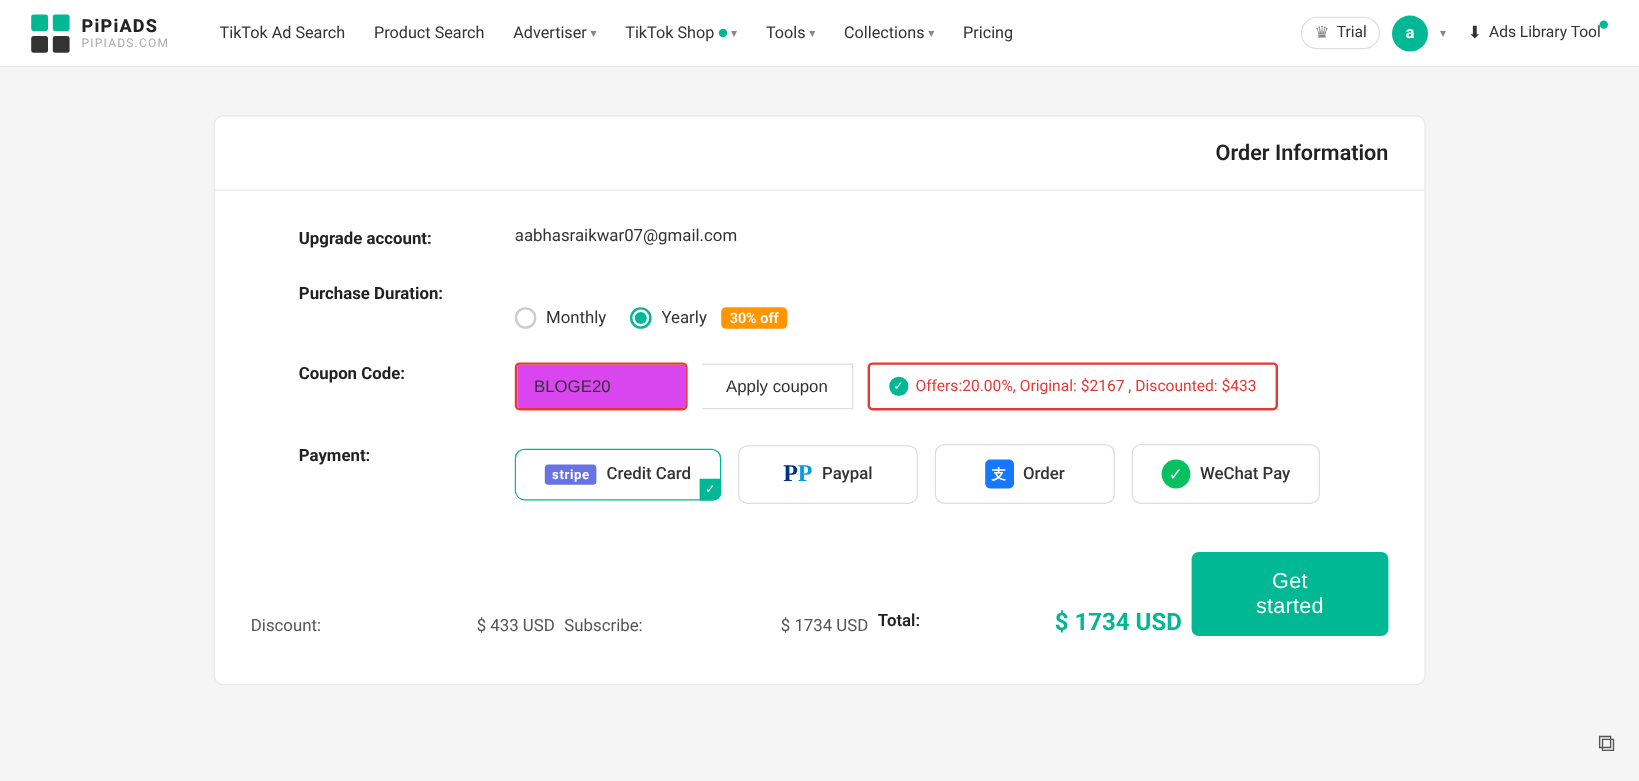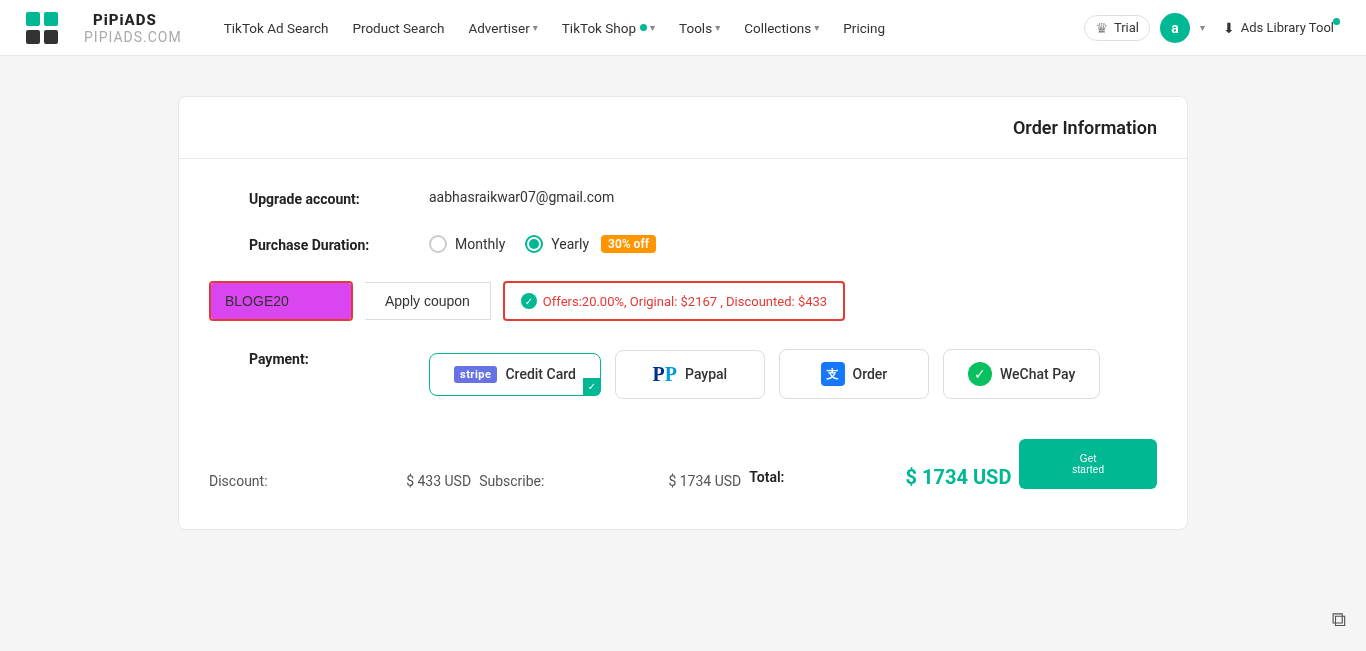--- a/index.html
+++ b/index.html
@@ -10,21 +10,20 @@
       background: #fff;
       border-bottom: 1px solid #e8e8e8;
       height: 56px;
       display: flex;
       align-items: center;
       padding: 0 24px;
       gap: 0;
       position: sticky;
       top: 0;
       z-index: 100;
-      text-align: center;
     }
     .logo-area {
       display: flex;
       align-items: center;
       margin-right: 32px;
       gap: 8px;
     }
     .logo-icon {
       width: 36px;
       height: 36px;
@@ -151,20 +150,21 @@
       font-size: 14px;
     }
     .membership-value {
       color: #333;
       font-size: 14px;
     }
     .duration-options {
       display: flex;
       align-items: center;
       gap: 20px;
+      margin-top: 21px;
     }
     .radio-option {
       display: flex;
       align-items: center;
       gap: 8px;
       cursor: pointer;
     }
     .radio-circle {
       width: 18px;
       height: 18px;
@@ -349,21 +349,21 @@
       color: #00b894;
       font-size: 20px;
       font-weight: 700;
     }
     .get-started-btn {
       background: #00b894;
       color: #fff;
       border: none;
       border-radius: 6px;
       padding: 14px 50px;
-      font-size: 10px;
+      font-size: 18px;
       font-weight: 500;
       cursor: pointer;
       margin-top: 10px;
       letter-spacing: 0.2px;
     }
 
     .external-icon {
       position: fixed;
       bottom: 20px;
       right: 20px;
@@ -379,21 +379,21 @@
   <div class="logo-area">
     <svg class="logo-icon" viewBox="0 0 36 36" fill="none" xmlns="http://www.w3.org/2000/svg">
       <rect width="36" height="36" rx="4" fill="#fff"></rect>
       <rect x="2" y="2" width="14" height="14" rx="2" fill="#00b894"></rect>
       <rect x="20" y="2" width="14" height="14" rx="2" fill="#00b894"></rect>
       <rect x="2" y="20" width="14" height="14" rx="2" fill="#333"></rect>
       <rect x="20" y="20" width="14" height="14" rx="2" fill="#333"></rect>
     </svg>
     <div>
       <div style="font-size:15px;font-weight:800;color:#222;letter-spacing:1px;">PiPiADS</div>
-      <div style="font-size:14px;color:#aaa;letter-spacing:1px;margin-left:16px;">PIPIADS.COM</div>
+      <div style="font-size:10px;color:#aaa;letter-spacing:1px;">PIPIADS.COM</div>
     </div>
   </div>
   <div class="nav-items">
     <div class="nav-item">TikTok Ad Search</div>
     <div class="nav-item">Product Search</div>
     <div class="nav-item">
       <span>Advertiser</span>
       <span class="nav-chevron">▾</span>
     </div>
     <div class="nav-item">
@@ -450,20 +450,21 @@
             <div class="radio-circle selected">
               <div class="radio-inner"></div>
             </div>
             <span>Yearly</span>
             <span class="off-badge">30% off</span>
           </div>
         </div>
       </div>
 
       <div class="info-row">
+        <div class="info-label">Coupon Code:</div>
         <div class="coupon-area">
           <div class="coupon-input-wrap">
             <input class="coupon-input" type="text" value="BLOGE20" style="">
           </div>
           <button class="apply-btn">Apply coupon</button>
           <div class="coupon-result">
             <div class="check-circle">✓</div>
             <span>Offers:20.00%, Original: $2167 , Discounted: $433</span>
           </div>
         </div>

